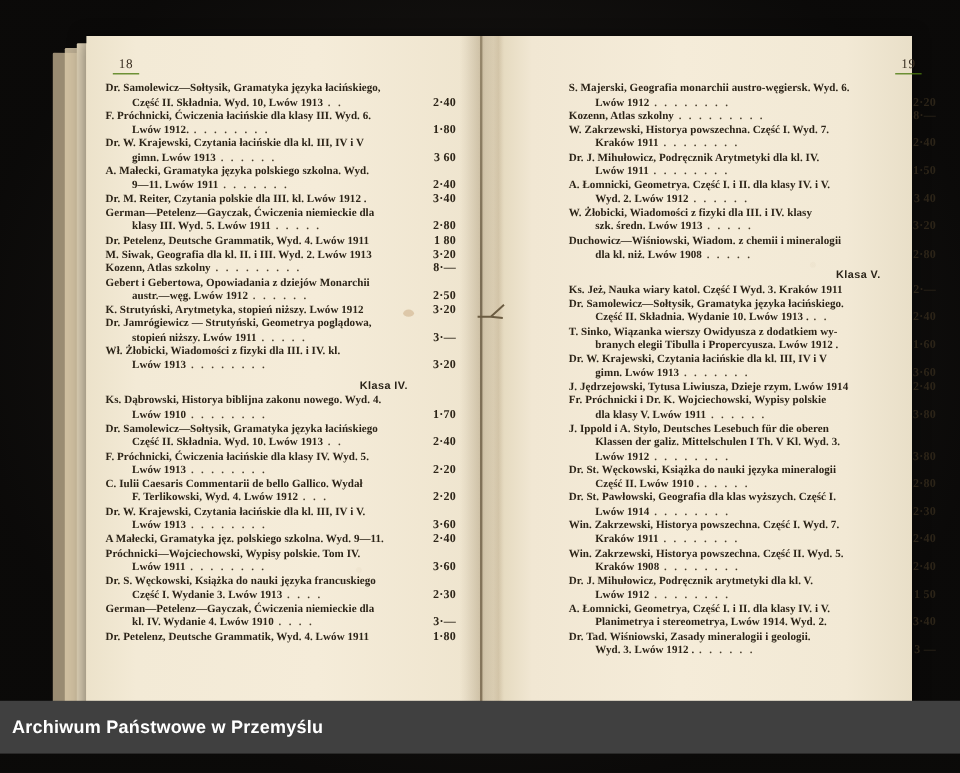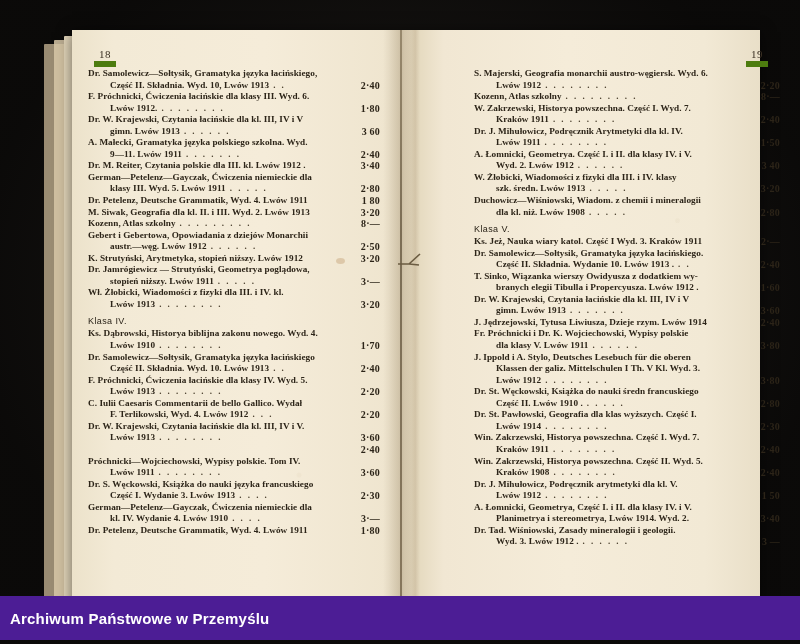--- a/index.html
+++ b/index.html
@@ -111,21 +111,21 @@
   .page.right { left: 400px; width: 360px; margin-left: 46px; }
 
   .folio {
     position: absolute;
     top: 18px;
     font-family: "Liberation Serif", serif;
     font-size: 11px;
     letter-spacing: .5px;
     color: #3a2f22;
     padding: 0 5px 1px 5px;
-    border-bottom: 6px solid #4d7c0f;
+    border-bottom: 1px solid #4d7c0f;
   }
   .page.left  .folio { left: 22px; }
   .page.right .folio { right: 38px; }
 
   
   .entries {
     position: absolute;
     top: 38px;
   }
   .page.left  .entries { left: 16px;  width: 292px; }
@@ -164,37 +164,37 @@
     top: 0;
     font-size: 10px;
     letter-spacing: .2px;
     color: #2c2418;
     white-space: nowrap;
   }
   .page.left  .entry .price { right: 0px; }
   .page.right .entry .price { right: 0px; }
 
   .klasa {
-    text-align: left;
+    text-align: right;
     font-family: "Liberation Sans", sans-serif;
-    font-weight: normal;
+    font-weight: bold;
     font-size: 9px;
     letter-spacing: .4px;
     color: #2a2318;
     margin: 6px 0 2px 0;
     padding-right: 40px;
   }
   .page.right .klasa { padding-right: 46px; }
 
   
   .watermark {
     position: absolute;
-    left: 0; bottom: 4px;
+    left: 0; bottom: 16px;
     width: 800px; height: 44px;
-    background: #4c1d95;
+    background: #404040;
     display: flex;
     align-items: center;
   }
   .watermark span {
     font-family: "Liberation Sans", sans-serif;
     font-size: 15px;
     font-weight: bold;
     color: #ffffff;
     padding-left: 10px;
     letter-spacing: .2px;
@@ -284,21 +284,21 @@
         </div>
         <div class="entry">
           <div class="ln"><span class="txt">C. Iulii Caesaris Commentarii de bello Gallico. Wydał</span></div>
           <div class="ln ind"><span class="txt">F. Terlikowski, Wyd. 4. Lwów 1912</span><span class="leader">...</span><span class="price">2·20</span></div>
         </div>
         <div class="entry">
           <div class="ln"><span class="txt">Dr. W. Krajewski, Czytania łacińskie dla kl. III, IV i V.</span></div>
           <div class="ln ind"><span class="txt">Lwów 1913</span><span class="leader">........</span><span class="price">3·60</span></div>
         </div>
         <div class="entry">
-          <div class="ln"><span class="price">2·40</span></div>
+          <div class="ln"><span class="txt">A Małecki, Gramatyka jęz. polskiego szkolna. Wyd. 9—11.</span><span class="price">2·40</span></div>
         </div>
         <div class="entry">
           <div class="ln"><span class="txt">Próchnicki—Wojciechowski, Wypisy polskie. Tom IV.</span></div>
           <div class="ln ind"><span class="txt">Lwów 1911</span><span class="leader">........</span><span class="price">3·60</span></div>
         </div>
         <div class="entry">
           <div class="ln"><span class="txt">Dr. S. Węckowski, Książka do nauki języka francuskiego</span></div>
           <div class="ln ind"><span class="txt">Część I. Wydanie 3. Lwów 1913</span><span class="leader">....</span><span class="price">2·30</span></div>
         </div>
         <div class="entry">
@@ -363,21 +363,21 @@
         <div class="entry">
           <div class="ln"><span class="txt">Fr. Próchnicki i Dr. K. Wojciechowski, Wypisy polskie</span></div>
           <div class="ln ind"><span class="txt">dla klasy V. Lwów 1911</span><span class="leader">......</span><span class="price">3·80</span></div>
         </div>
         <div class="entry">
           <div class="ln"><span class="txt">J. Ippold i A. Stylo, Deutsches Lesebuch für die oberen</span></div>
           <div class="ln ind"><span class="txt">Klassen der galiz. Mittelschulen I Th. V Kl. Wyd. 3.</span></div>
           <div class="ln ind"><span class="txt">Lwów 1912</span><span class="leader">........</span><span class="price">3·80</span></div>
         </div>
         <div class="entry">
-          <div class="ln"><span class="txt">Dr. St. Węckowski, Książka do nauki średn francuskiego</span></div>
+          <div class="ln"><span class="txt">Dr. St. Węckowski, Książka do nauki języka mineralogii</span></div>
           <div class="ln ind"><span class="txt">Część II. Lwów 1910 .</span><span class="leader">.....</span><span class="price">2·80</span></div>
         </div>
         <div class="entry">
           <div class="ln"><span class="txt">Dr. St. Pawłowski, Geografia dla klas wyższych. Część I.</span></div>
           <div class="ln ind"><span class="txt">Lwów 1914</span><span class="leader">........</span><span class="price">2·30</span></div>
         </div>
         <div class="entry">
           <div class="ln"><span class="txt">Win. Zakrzewski, Historya powszechna. Część I. Wyd. 7.</span></div>
           <div class="ln ind"><span class="txt">Kraków 1911</span><span class="leader">........</span><span class="price">2·40</span></div>
         </div>

